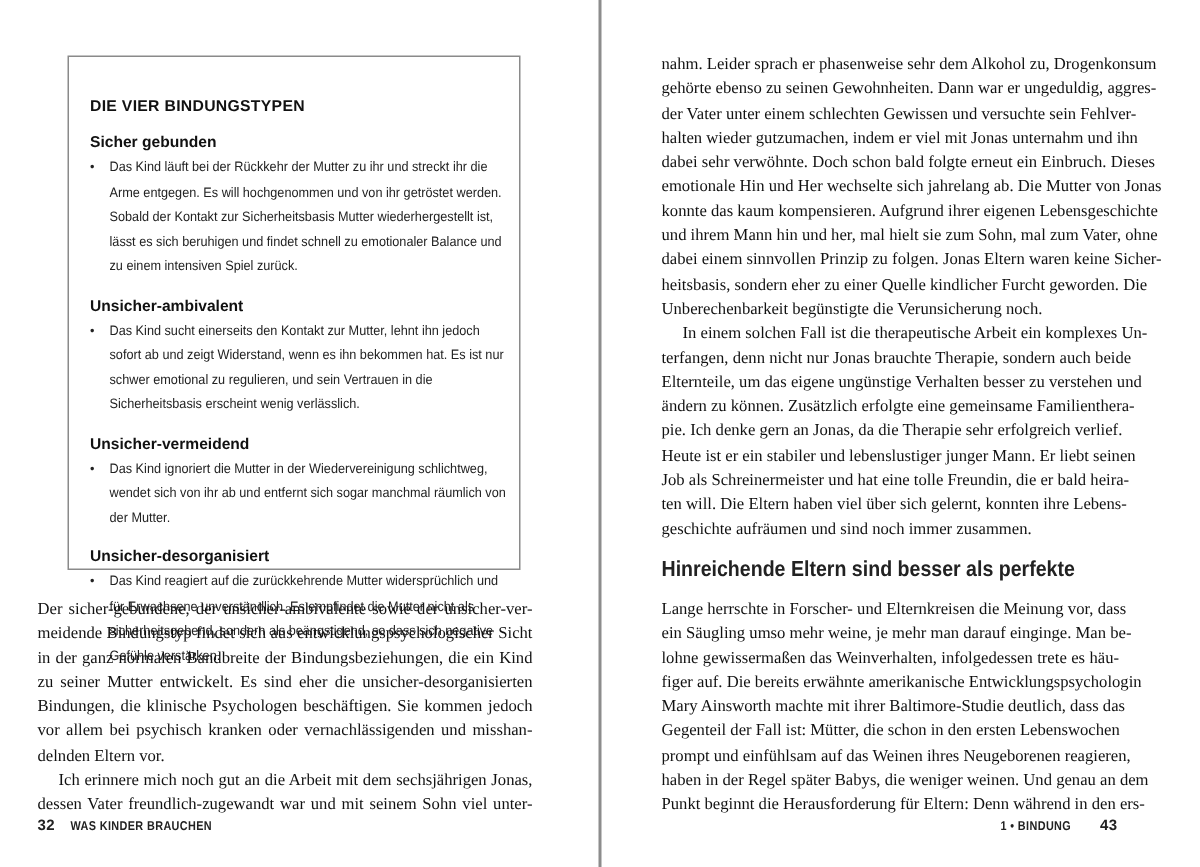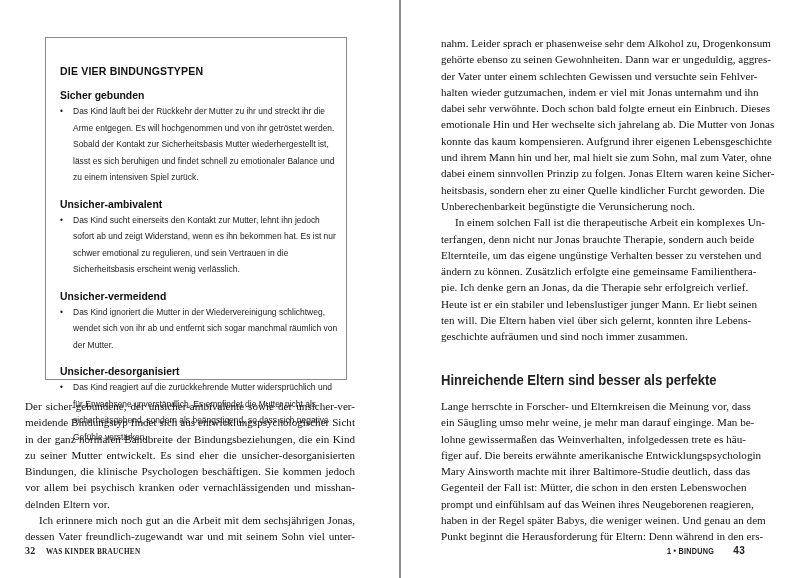--- a/index.html
+++ b/index.html
@@ -42,21 +42,21 @@
     position: absolute; left: 40px; top: 372px; width: 330px;
     font-family: "Liberation Sans", sans-serif; font-weight: bold; font-size: 14.5px; color: #222;
     transform: scaleX(0.9); transform-origin: left;
   }
   .right-body-2 { position: absolute; left: 40px; top: 398px; width: 305px; }
 
   .footer {
     position: absolute; top: 545px; font-family: "Liberation Sans", sans-serif; font-weight: bold;
     font-size: 8.5px; color: #222; letter-spacing: 0.3px;
   }
-  .footer-left { left: 25px; font-family: Liberation Serif, serif; }
+  .footer-left { left: 25px; }
   .footer-right { right: 55px; }
   .pnum { font-size: 10px; margin-right: 8px; }
   .pnum-r { font-size: 10px; margin-left: 8px; }
   .chap { transform: scaleX(0.85); display: inline-block; transform-origin: left; }
 </style>
 </head>
 <body>
 
 <div class="page page-left">
   <div class="infobox">
@@ -127,20 +127,21 @@
     <span class="line">und ihrem Mann hin und her, mal hielt sie zum Sohn, mal zum Vater, ohne</span>
     <span class="line">dabei einem sinnvollen Prinzip zu folgen. Jonas Eltern waren keine Sicher-</span>
     <span class="line">heitsbasis, sondern eher zu einer Quelle kindlicher Furcht geworden. Die</span>
     <span class="line last">Unberechenbarkeit begünstigte die Verunsicherung noch.</span>
     <span class="line indent">In einem solchen Fall ist die therapeutische Arbeit ein komplexes Un-</span>
     <span class="line">terfangen, denn nicht nur Jonas brauchte Therapie, sondern auch beide</span>
     <span class="line">Elternteile, um das eigene ungünstige Verhalten besser zu verstehen und</span>
     <span class="line">ändern zu können. Zusätzlich erfolgte eine gemeinsame Familienthera-</span>
     <span class="line">pie. Ich denke gern an Jonas, da die Therapie sehr erfolgreich verlief.</span>
     <span class="line">Heute ist er ein stabiler und lebenslustiger junger Mann. Er liebt seinen</span>
+    <span class="line">Job als Schreinermeister und hat eine tolle Freundin, die er bald heira-</span>
     <span class="line">ten will. Die Eltern haben viel über sich gelernt, konnten ihre Lebens-</span>
     <span class="line last">geschichte aufräumen und sind noch immer zusammen.</span>
   </div>
 
   <div class="section-heading">Hinreichende Eltern sind besser als perfekte</div>
 
   <div class="body-text right-body-2">
     <span class="line">Lange herrschte in Forscher- und Elternkreisen die Meinung vor, dass</span>
     <span class="line">ein Säugling umso mehr weine, je mehr man darauf einginge. Man be-</span>
     <span class="line">lohne gewissermaßen das Weinverhalten, infolgedessen trete es häu-</span>

